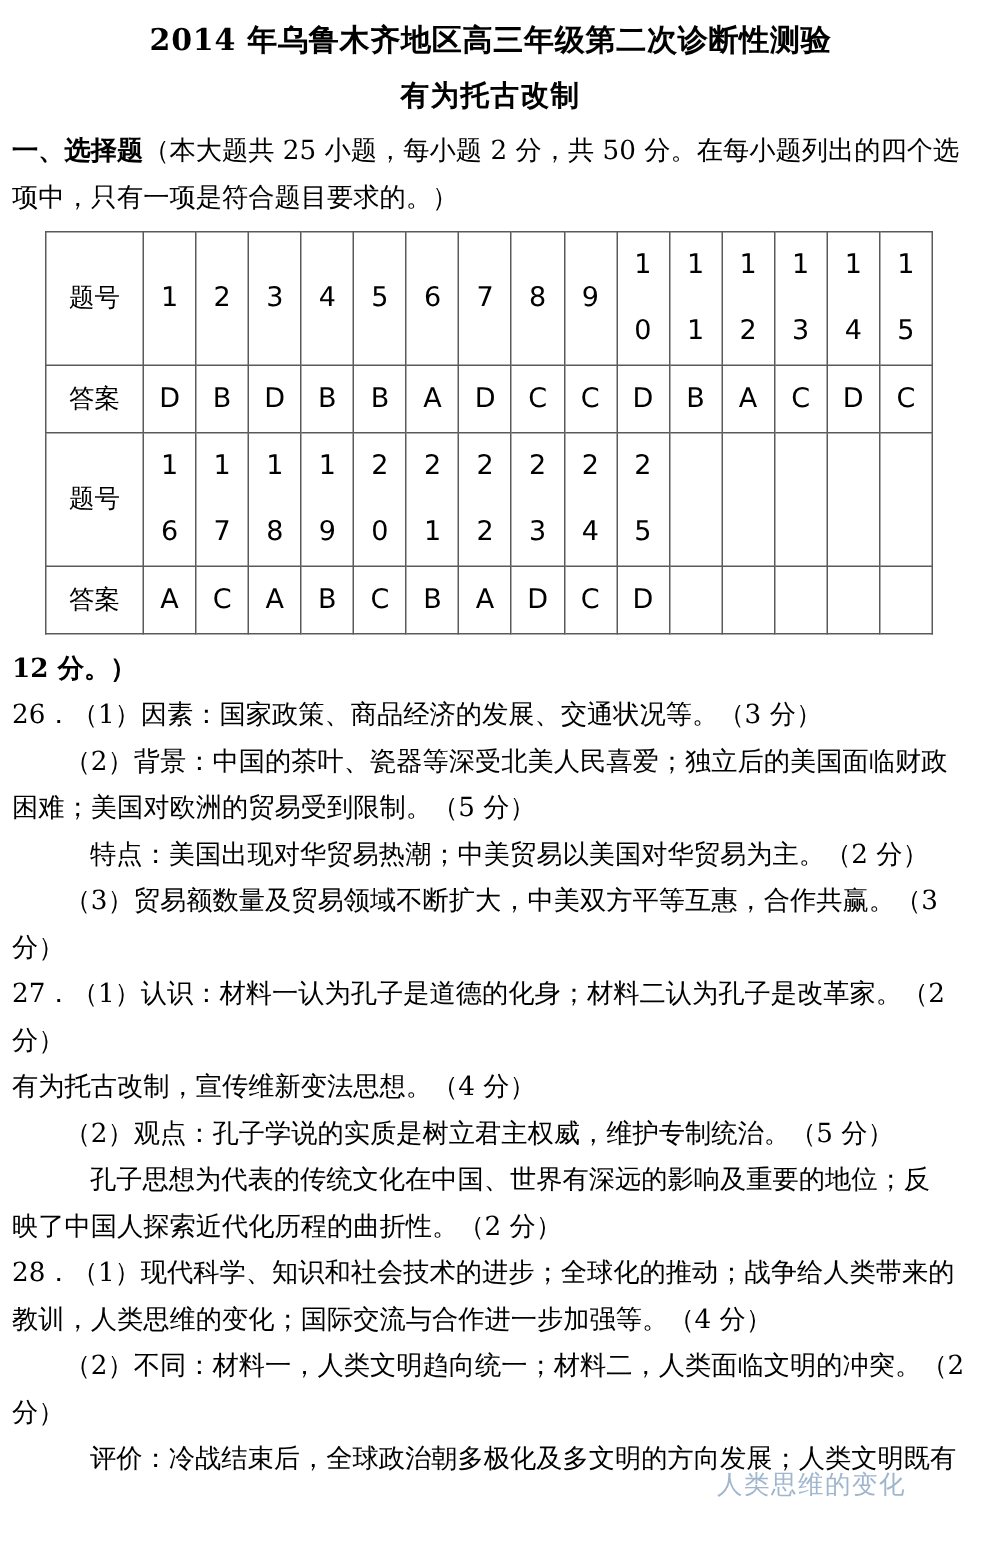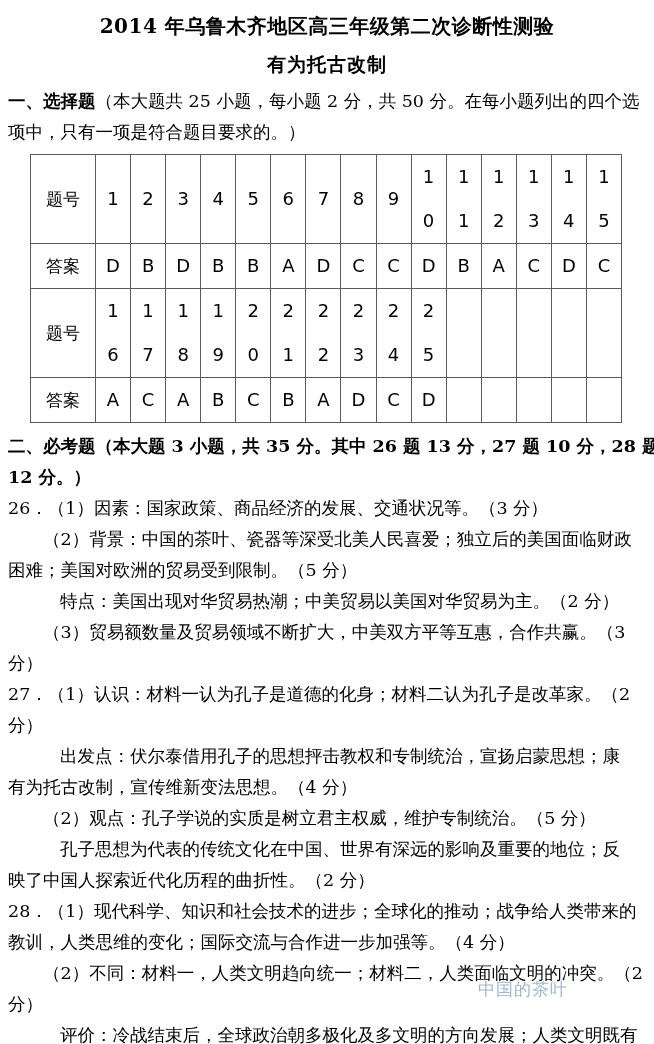--- a/index.html
+++ b/index.html
@@ -286,40 +286,38 @@
           <td></td>
           <td></td>
           <td></td>
           <td></td>
         </tr>
       </tbody>
     </table>
   </div>
 
   <div class="body-block">
-    <div class="line"><span class="bold-run">二、必考题</span><span class="bold-run">（本大题 3 小题，共 35 分。其中 26 题 13 分，27 题 10 分，28 题</span></div>
     <div class="line bold">12 分。）</div>
 
     <div class="line">26．（1）因素：国家政策、商品经济的发展、交通状况等。（3 分）</div>
     <div class="line indent2">（2）背景：中国的茶叶、瓷器等深受北美人民喜爱；独立后的美国面临财政</div>
     <div class="line">困难；美国对欧洲的贸易受到限制。（5 分）</div>
     <div class="line indent3">特点：美国出现对华贸易热潮；中美贸易以美国对华贸易为主。（2 分）</div>
     <div class="line indent2">（3）贸易额数量及贸易领域不断扩大，中美双方平等互惠，合作共赢。（3</div>
     <div class="line">分）</div>
 
     <div class="line">27．（1）认识：材料一认为孔子是道德的化身；材料二认为孔子是改革家。（2</div>
     <div class="line">分）</div>
-    <div class="line indent3">出发点：伏尔泰借用孔子的思想抨击教权和专制统治，宣扬启蒙思想；康</div>
     <div class="line">有为托古改制，宣传维新变法思想。（4 分）</div>
     <div class="line indent2">（2）观点：孔子学说的实质是树立君主权威，维护专制统治。（5 分）</div>
     <div class="line indent3">孔子思想为代表的传统文化在中国、世界有深远的影响及重要的地位；反</div>
     <div class="line">映了中国人探索近代化历程的曲折性。（2 分）</div>
 
     <div class="line">28．（1）现代科学、知识和社会技术的进步；全球化的推动；战争给人类带来的</div>
     <div class="line">教训，人类思维的变化；国际交流与合作进一步加强等。（4 分）</div>
     <div class="line indent2">（2）不同：材料一，人类文明趋向统一；材料二，人类面临文明的冲突。（2</div>
     <div class="line">分）</div>
     <div class="line indent3">评价：冷战结束后，全球政治朝多极化及多文明的方向发展；人类文明既有</div>
   </div>
 
-  <div class="watermark" style="color: rgb(159, 182, 205);">中国的茶叶</div>
+  <div class="watermark" style="color: rgb(159, 182, 205);">人类思维的变化</div>
 
 </div>
 
 </body></html>

